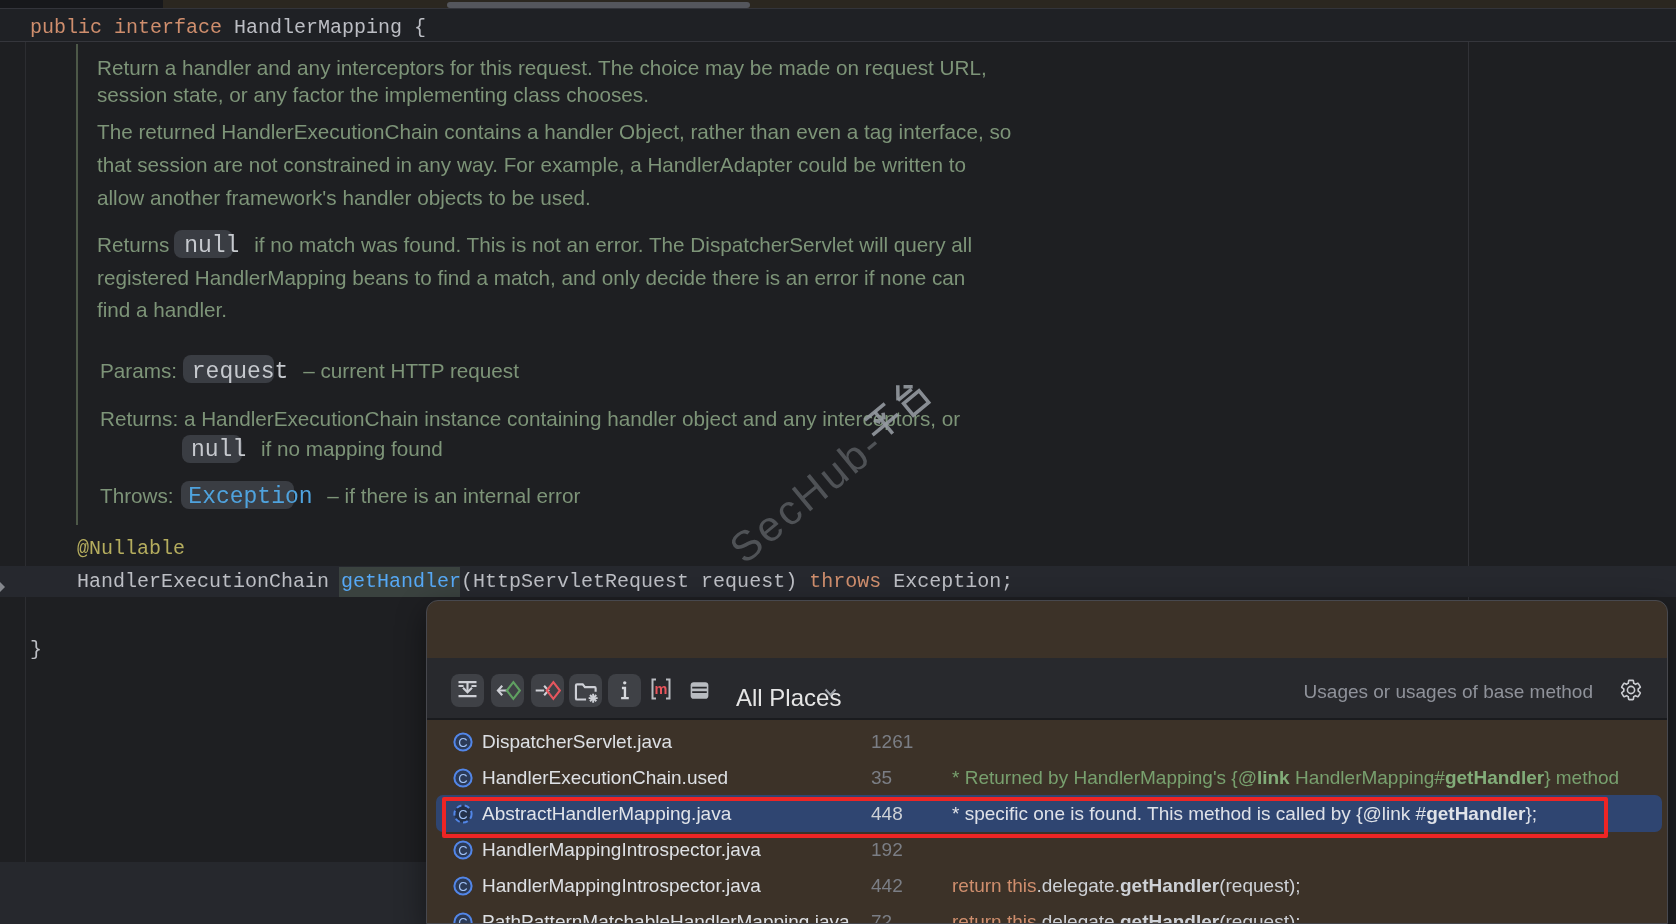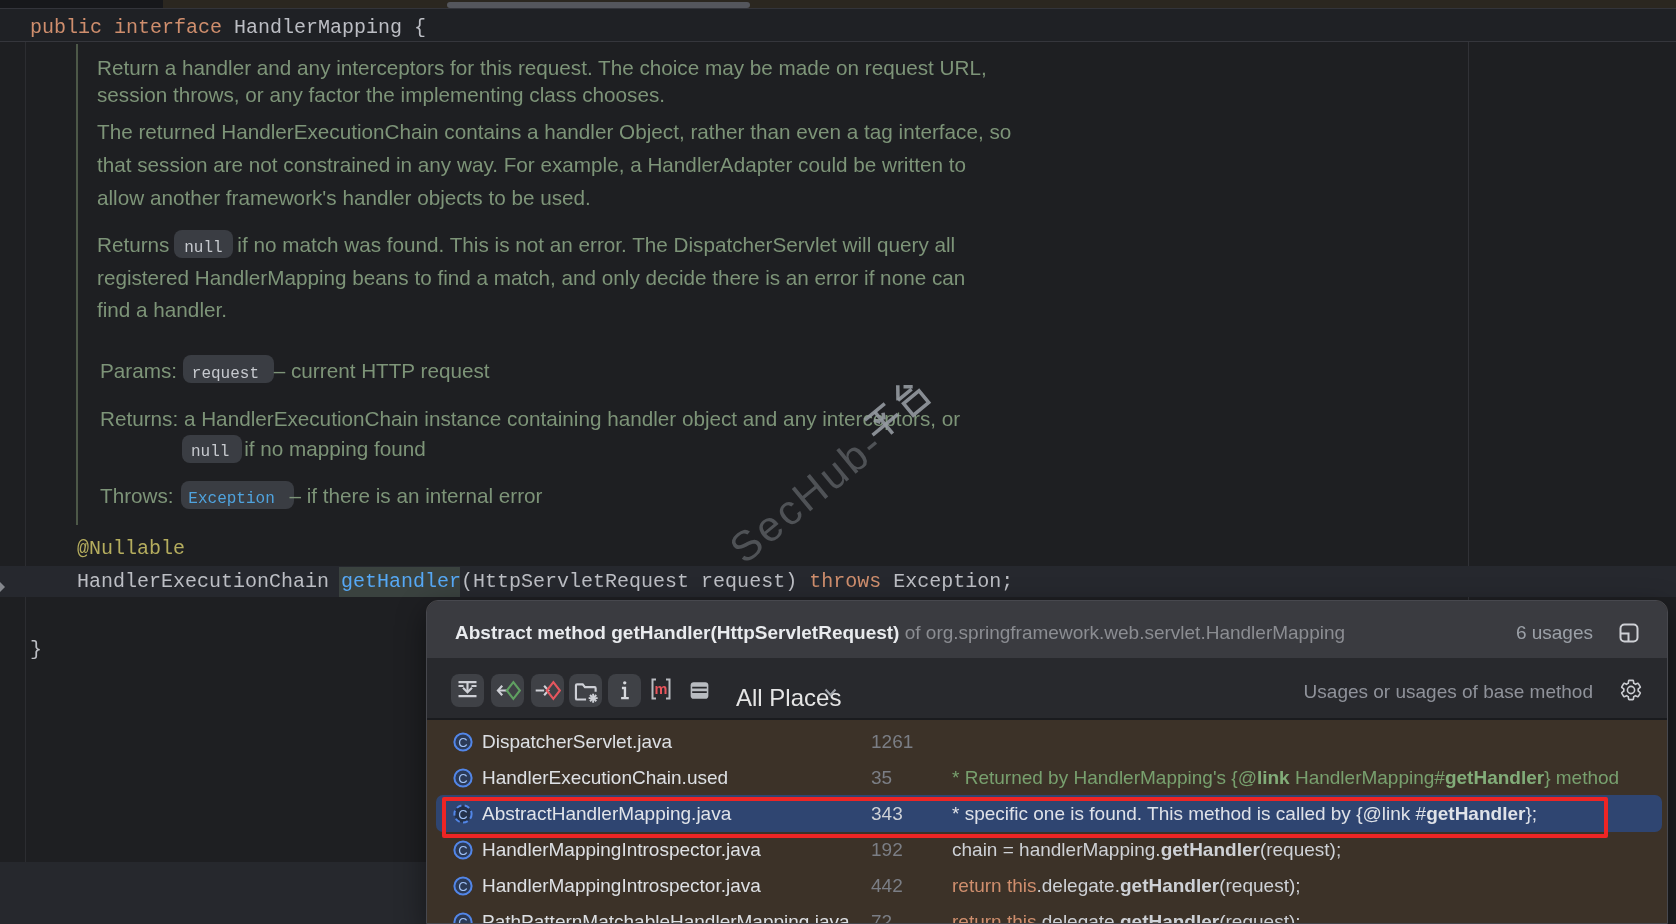--- a/index.html
+++ b/index.html
@@ -1,20 +1,20 @@
 <!DOCTYPE html>
 <html><head>
 <meta charset="utf-8">
 <style>
   html,body{margin:0;padding:0;}
   body{width:1676px;height:924px;position:relative;overflow:hidden;background:#1e1f22;
        font-family:"Liberation Sans",sans-serif;}
   .abs{position:absolute;}
   .doc{position:absolute;white-space:nowrap;font-size:20.7px;line-height:20.7px;color:#7d9478;}
-  .bt{font-family:"Liberation Mono",monospace;font-size:16px;color:#c6c9ce;padding:0 9px;}
+  .bt{font-family:"Liberation Mono",monospace;font-size:23px;color:#c6c9ce;padding:0 9px;}
   .bbg{position:absolute;background:#3a3d43;border-radius:8px;height:28px;}
   .code{position:absolute;white-space:nowrap;font-family:"Liberation Mono",monospace;
         font-size:20px;line-height:20px;color:#bcbec4;}
   .row{height:36px;display:flex;align-items:center;white-space:nowrap;font-size:19px;color:#ced1d6;position:relative;}
   .fname{color:#dde0e4;}
   .lnum{position:absolute;left:444px;color:#7b7e85;}
   .codeprev{position:absolute;left:525px;color:#ced1d6;}
   .b{font-weight:bold;}
   .orange{color:#cf8e6d;}
   .green{color:#78a06e;}
@@ -37,21 +37,21 @@
 
 <div class="abs" style="left:0;top:566px;width:1676px;height:31px;background:#26282e;"></div>
 <div class="abs" style="left:339px;top:567px;width:121px;height:30px;background:#3a423f;"></div>
 <div class="abs" style="left:0;top:582px;width:0;height:0;border-left:5px solid #84878d;border-top:5px solid transparent;border-bottom:5px solid transparent;"></div>
 
 <div class="bbg" style="left:174px;top:230px;width:59px;"></div>
 <div class="bbg" style="left:182.5px;top:354.8px;width:91.5px;"></div>
 <div class="bbg" style="left:182px;top:435px;width:60px;"></div>
 <div class="bbg" style="left:181px;top:481px;width:113px;"></div>
 <div class="doc" style="left:97px;top:57.5px;">Return a handler and any interceptors for this request. The choice may be made on request URL,</div>
-<div class="doc" style="left:97px;top:85px;">session throws, or any factor the implementing class chooses.</div>
+<div class="doc" style="left:97px;top:85px;">session state, or any factor the implementing class chooses.</div>
 <div class="doc" style="left:97px;top:122px;">The returned HandlerExecutionChain contains a handler Object, rather than even a tag interface, so</div>
 <div class="doc" style="left:97px;top:154.8px;">that session are not constrained in any way. For example, a HandlerAdapter could be written to</div>
 <div class="doc" style="left:97px;top:187.7px;">allow another framework's handler objects to be used.</div>
 <div class="doc" style="left:97px;top:235px;">Returns <span class="bt">null</span> if no match was found. This is not an error. The DispatcherServlet will query all</div>
 <div class="doc" style="left:97px;top:267.5px;">registered HandlerMapping beans to find a match, and only decide there is an error if none can</div>
 <div class="doc" style="left:97px;top:300px;">find a handler.</div>
 <div class="doc" style="left:100px;top:361px;">Params: <span class="bt">request</span> – current HTTP request</div>
 <div class="doc" style="left:100px;top:409px;">Returns: a HandlerExecutionChain instance containing handler object and any interceptors, or</div>
 <div class="doc" style="left:182px;top:439px;"><span class="bt">null</span> if no mapping found</div>
 <div class="doc" style="left:100px;top:486px;">Throws: <span class="bt" style="color:#4fa3de;">Exception</span> – if there is an internal error</div>
@@ -74,28 +74,20 @@
         <path d="M7 13 H22"></path>
         <path d="M18 7 L24 12"></path>
         <rect x="9" y="18" width="17" height="13"></rect>
       </g>
     </svg></div>
 
 <div class="abs" style="left:0;top:862px;width:426px;height:62px;background:#26282d;"></div>
 
 <div class="abs" style="left:426px;top:600px;width:1242px;height:324px;border-radius:12px 12px 0 0;border:1px solid #47484e;box-sizing:border-box;overflow:hidden;box-shadow:0 10px 30px rgba(0,0,0,0.45);background:#3c3228;">
 
-  <div style="position:absolute;left:0;top:0;width:100%;height:57px;background:#3a3b40;">
-    <div style="position:absolute;left:28px;top:22px;font-size:19px;line-height:19px;color:#8b8d92;white-space:nowrap;"><span style="font-weight:bold;color:#e9ebee;">Abstract method getHandler(HttpServletRequest)</span> of org.springframework.web.servlet.HandlerMapping</div>
-    <div style="position:absolute;right:74px;top:21.5px;font-size:19px;line-height:19px;color:#9ba0a7;">6 usages</div>
-    <svg style="position:absolute;right:26px;top:20px;" width="24" height="24" viewBox="0 0 24 24" fill="none" stroke="#ced0d5" stroke-width="2">
-        <rect x="3.5" y="3.5" width="17" height="17" rx="4"></rect>
-        <path d="M11.5 20.5 V12.5 H3.5"></path>
-      </svg>
-  </div>
 
   <div style="position:absolute;left:0;top:57px;width:100%;height:60px;background:#28292d;">
     <div style="position:absolute;left:24px;top:16px;width:33px;height:33px;background:#3f4146;border-radius:8px;"></div>
     <div style="position:absolute;left:64px;top:16px;width:33px;height:33px;background:#3f4146;border-radius:8px;"></div>
     <div style="position:absolute;left:104px;top:16px;width:33px;height:33px;background:#3f4146;border-radius:8px;"></div>
     <div style="position:absolute;left:142px;top:16px;width:33px;height:33px;background:#3f4146;border-radius:8px;"></div>
     <div style="position:absolute;left:181px;top:16px;width:33px;height:33px;background:#3f4146;border-radius:8px;"></div>
 
     <svg style="position:absolute;left:27px;top:19px;" width="27" height="27" viewBox="0 0 24 24" fill="none" stroke="#ced0d6" stroke-width="1.9">
         <path d="M4 4.5 H20"></path>
@@ -184,31 +176,30 @@
       <span class="lnum">35</span>
       <span class="codeprev green">* Returned by HandlerMapping's {@<span class="b" style="color:#82ad79;">link</span> HandlerMapping#<span class="b" style="color:#82ad79;">getHandler</span>} method</span>
     </div>
     <div class="row">
       <div style="position:absolute;left:9px;top:-1px;width:1226px;height:37px;background:#2f4571;border-radius:7px;"></div>
       <svg class="cicon" width="20" height="20" viewBox="0 0 20 20">
           <circle cx="10" cy="10" r="8.6" fill="#22304a" stroke="#5286e8" stroke-width="2" stroke-dasharray="5 3.4"></circle>
           <text x="10" y="14.6" font-size="13" font-family="Liberation Sans" fill="#9fc0f5" text-anchor="middle">C</text>
         </svg>
       <span class="fname" style="margin-left:55px;position:relative;color:#e1e4e9;">AbstractHandlerMapping.java</span>
-      <span class="lnum" style="color:#ced1d6;">343</span>
+      <span class="lnum" style="color:#ced1d6;">448</span>
       <span class="codeprev" style="color:#dfe2e8;">* specific one is found. This method is called by {@link #<span class="b">getHandler</span>};</span>
     </div>
     <div class="row">
       <svg class="cicon" width="20" height="20" viewBox="0 0 20 20">
           <circle cx="10" cy="10" r="8.6" fill="#2b3a57" stroke="#5286e8" stroke-width="2"></circle>
           <text x="10" y="14.6" font-size="13" font-family="Liberation Sans" fill="#9fc0f5" text-anchor="middle">C</text>
         </svg>
       <span class="fname" style="margin-left:55px;">HandlerMappingIntrospector.java</span>
       <span class="lnum">192</span>
-      <span class="codeprev">chain = handlerMapping.<span class="b">getHandler</span>(request);</span>
     </div>
     <div class="row">
       <svg class="cicon" width="20" height="20" viewBox="0 0 20 20">
           <circle cx="10" cy="10" r="8.6" fill="#2b3a57" stroke="#5286e8" stroke-width="2"></circle>
           <text x="10" y="14.6" font-size="13" font-family="Liberation Sans" fill="#9fc0f5" text-anchor="middle">C</text>
         </svg>
       <span class="fname" style="margin-left:55px;">HandlerMappingIntrospector.java</span>
       <span class="lnum">442</span>
       <span class="codeprev"><span class="orange">return this</span>.delegate.<span class="b">getHandler</span>(request);</span>
     </div>

